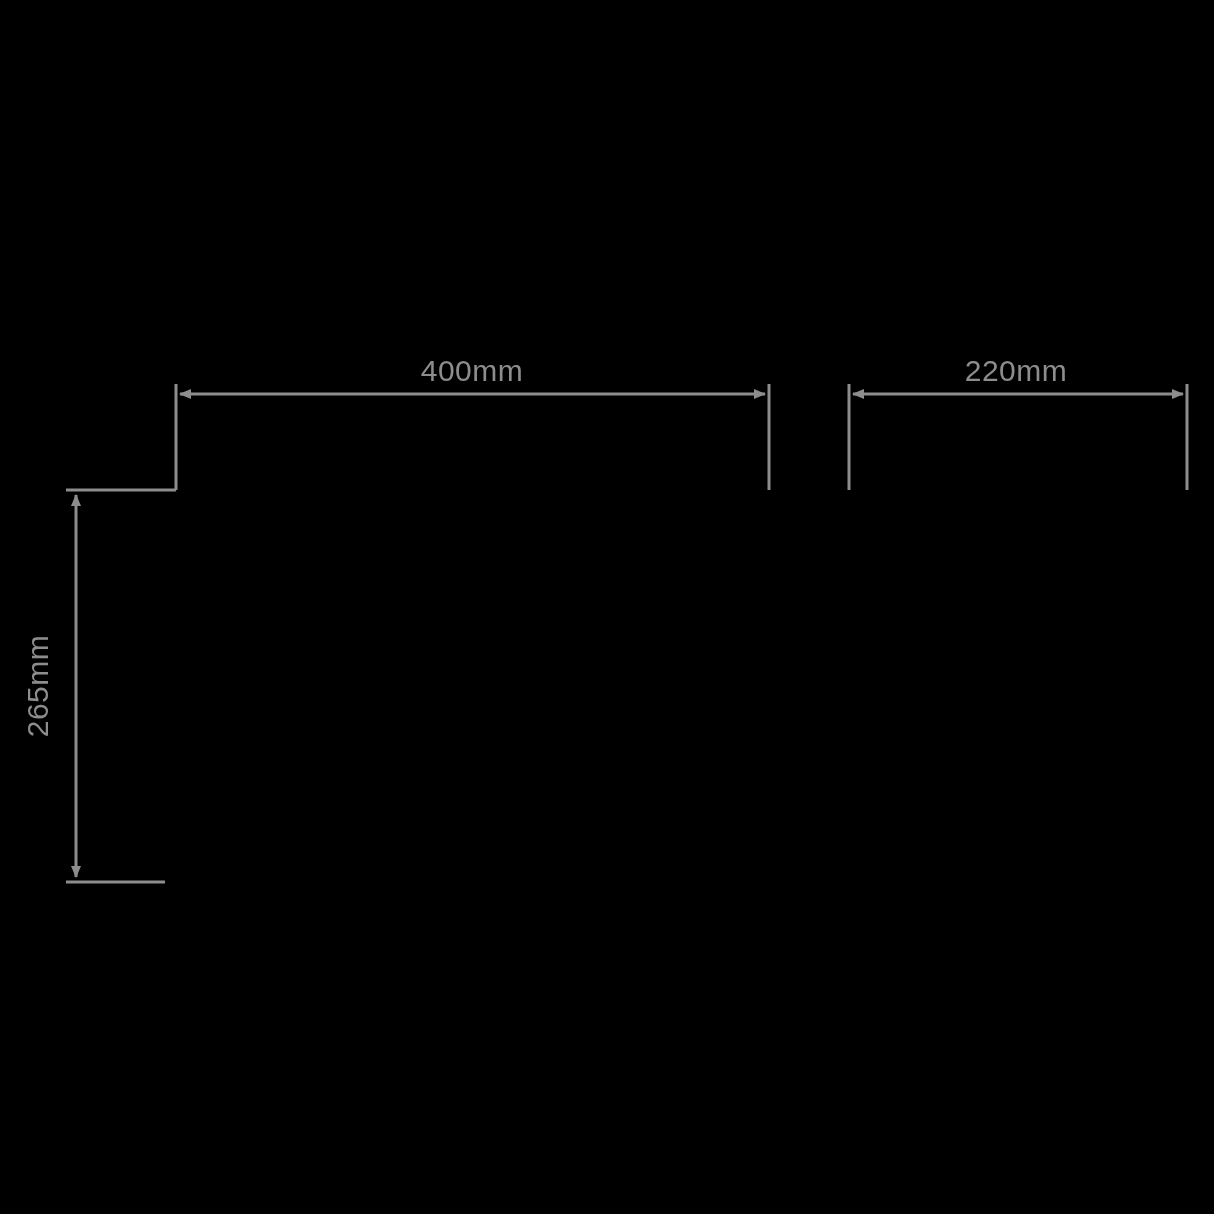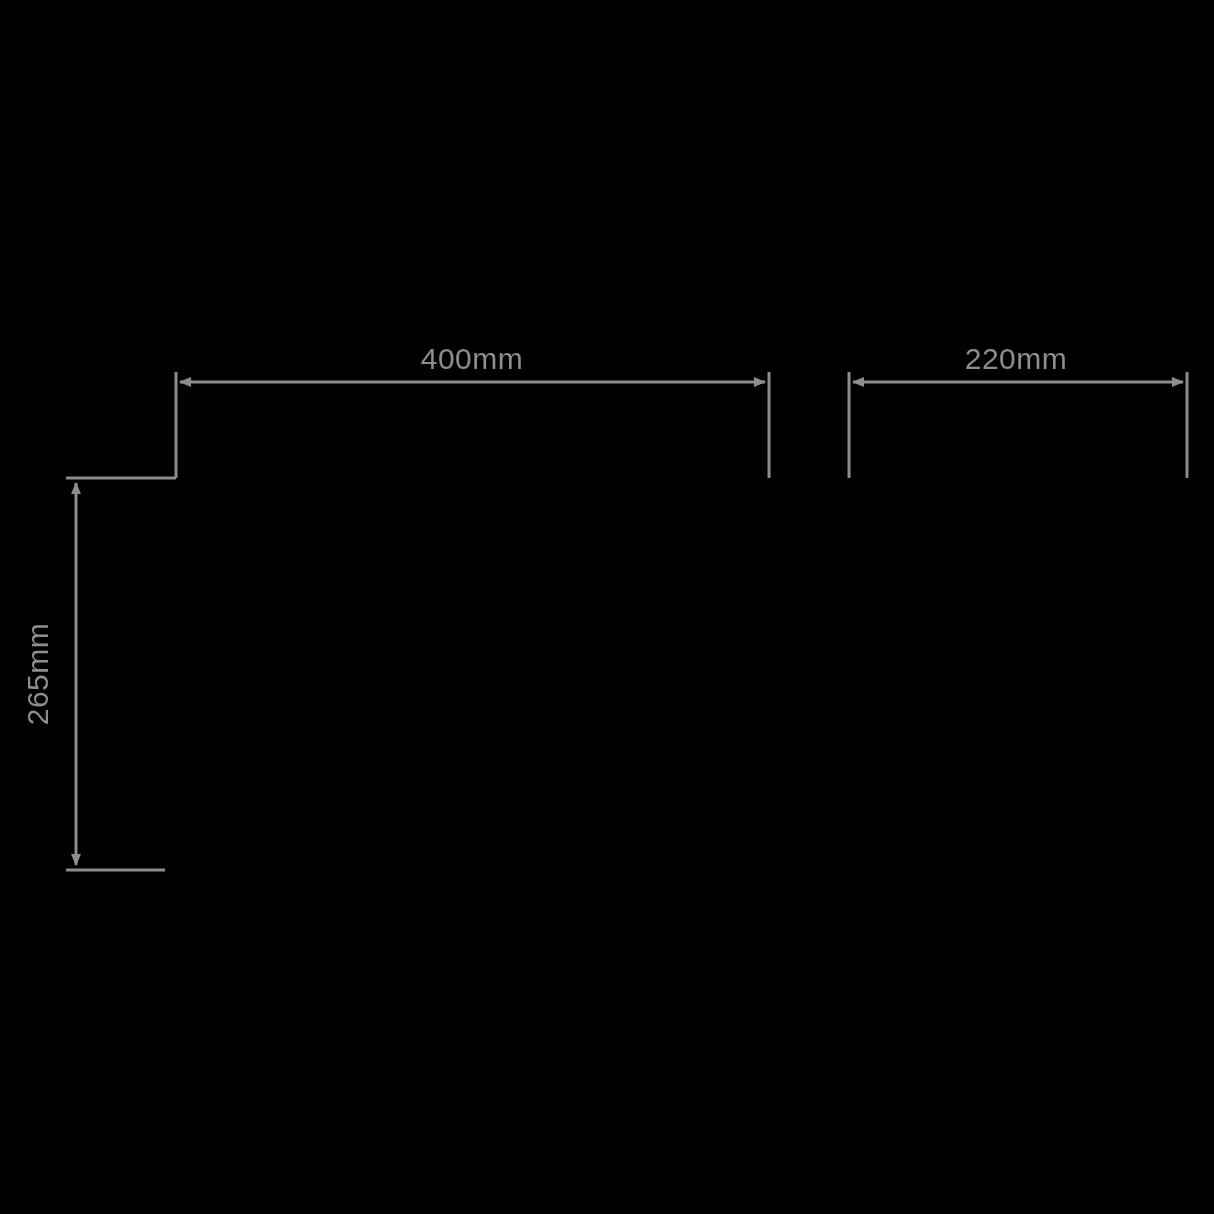--- a/index.html
+++ b/index.html
@@ -9,20 +9,21 @@
     width: 1214px;
     height: 1214px;
     overflow: hidden;
     font-family: "Liberation Sans", sans-serif;
   }
   .stage {
     position: relative;
     width: 1214px;
     height: 876px;
     background: var(--bg-color, #000000);
+    margin-top: 12px;
   }
   svg {
     display: block;
   }
   .dim-line {
     stroke: var(--line-color, #8d8d8d);
     stroke-width: 3;
     fill: none;
   }
   .ext-line {

